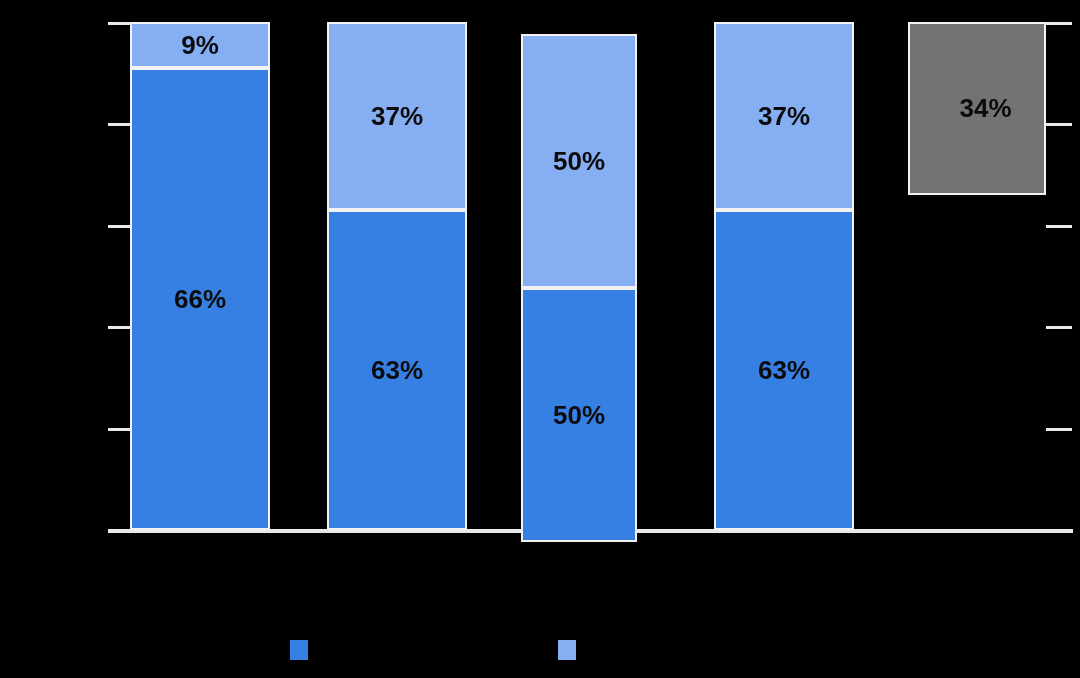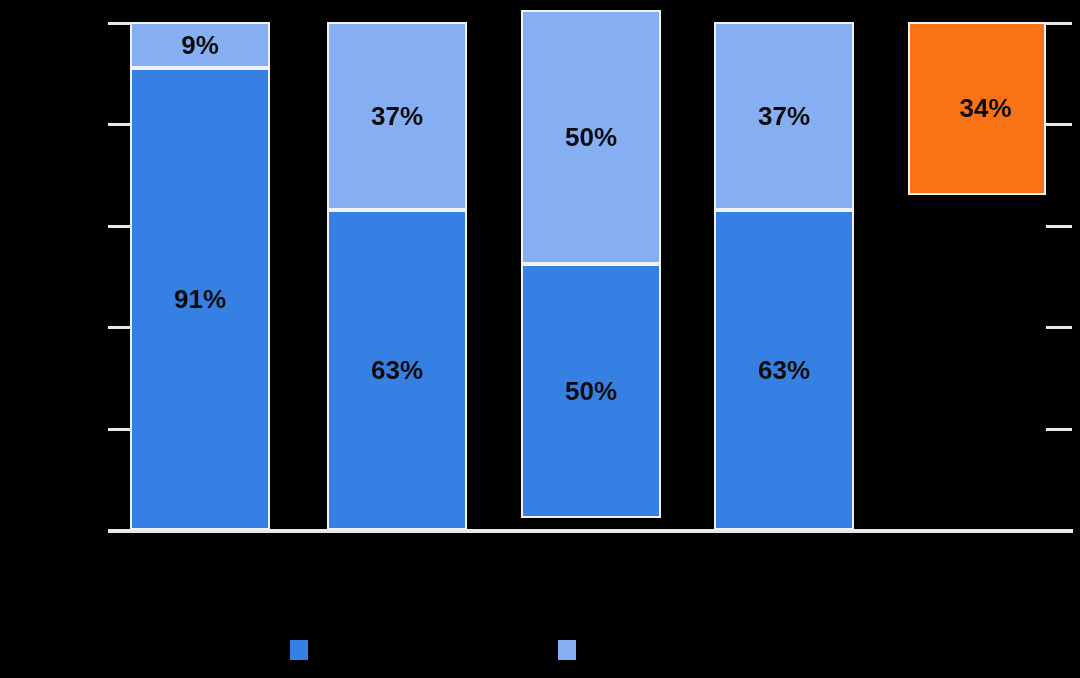--- a/index.html
+++ b/index.html
@@ -142,53 +142,53 @@
   <div class="tick right" style="top:428px"></div>
   <div class="tick right" style="top:529px"></div>
 
   <div class="axis-baseline"></div>
 
   <div class="bar-group" id="bg0" style="left: 130px; width: 140px; top: 22px; height: 508px;">
     <div class="segment top" id="s0t" style="height: 45.72px; background: rgb(133, 174, 243);">
       <span class="seg-label">9%</span>
     </div>
     <div class="segment bottom" id="s0b" style="height: 462.28px; background: rgb(54, 128, 228);">
-      <span class="seg-label">91%</span>
+      <span class="seg-label">66%</span>
     </div>
   </div>
 
   <div class="bar-group" id="bg1" style="left: 327px; width: 140px; top: 22px; height: 508px;">
     <div class="segment top" id="s1t" style="height: 187.96px; background: rgb(133, 174, 243);">
       <span class="seg-label">37%</span>
     </div>
     <div class="segment bottom" id="s1b" style="height: 320.04px; background: rgb(54, 128, 228);">
       <span class="seg-label">63%</span>
     </div>
   </div>
 
-  <div class="bar-group" id="bg2" style="left: 521px; width: 140px; top: 10px; height: 508px;">
+  <div class="bar-group" id="bg2" style="left: 521px; width: 116px; top: 34px; height: 508px;">
     <div class="segment top" id="s2t" style="height: 254px; background: rgb(133, 174, 243);">
       <span class="seg-label">50%</span>
     </div>
     <div class="segment bottom" id="s2b" style="height: 254px; background: rgb(54, 128, 228);">
       <span class="seg-label">50%</span>
     </div>
   </div>
 
   <div class="bar-group" id="bg3" style="left: 714px; width: 140px; top: 22px; height: 508px;">
     <div class="segment top" id="s3t" style="height: 187.96px; background: rgb(133, 174, 243);">
       <span class="seg-label">37%</span>
     </div>
     <div class="segment bottom" id="s3b" style="height: 320.04px; background: rgb(54, 128, 228);">
       <span class="seg-label">63%</span>
     </div>
   </div>
 
   <div class="bar-group" id="bg4" style="left: 908px; width: 138px; top: 22px; height: 508px;">
-    <div class="segment top" id="s4t" style="height: 172.72px; background: #f97316; padding-left: 17px;">
+    <div class="segment top" id="s4t" style="height: 172.72px; background: #737373; padding-left: 17px;">
       <span class="seg-label">34%</span>
     </div>
   </div>
 
   <div class="cat-label" id="cat0" style="left: 130px; width: 140px;"></div>
   <div class="cat-label" id="cat1" style="left: 327px; width: 140px;"></div>
   <div class="cat-label" id="cat2" style="left: 521px; width: 140px;"></div>
   <div class="cat-label" id="cat3" style="left: 714px; width: 140px;"></div>
   <div class="cat-label" id="cat4" style="left: 908px; width: 138px;"></div>
 

